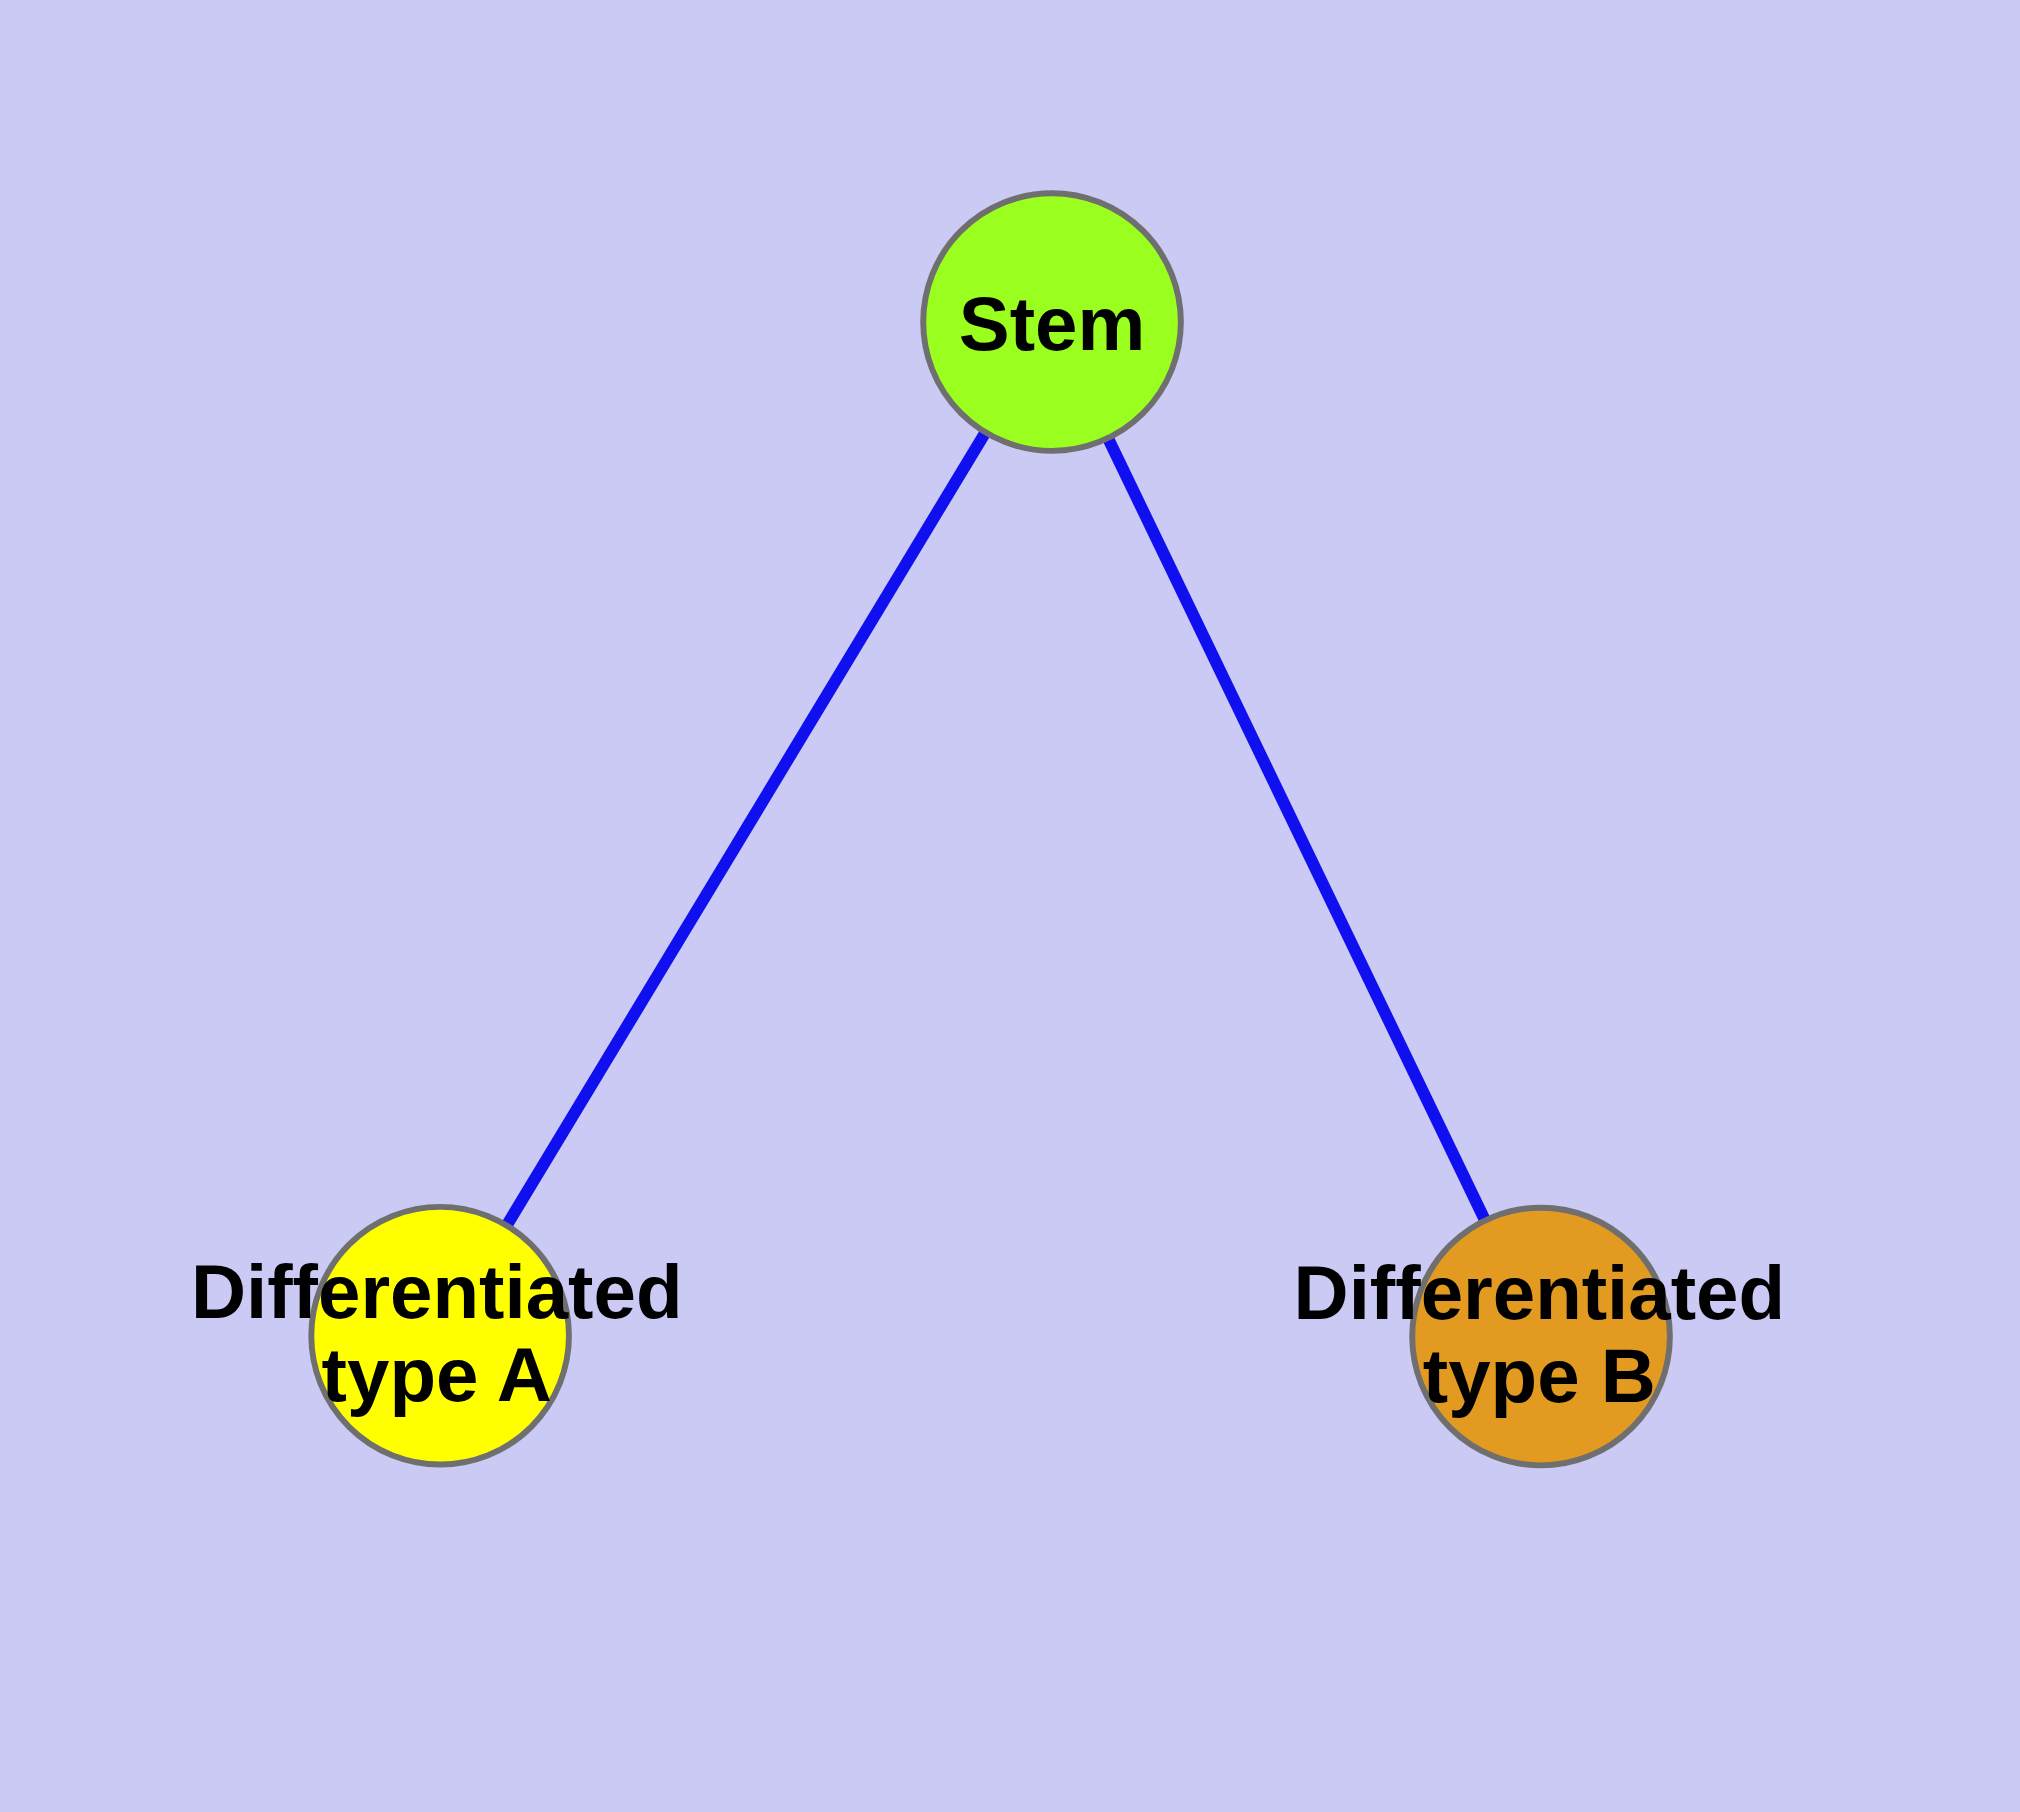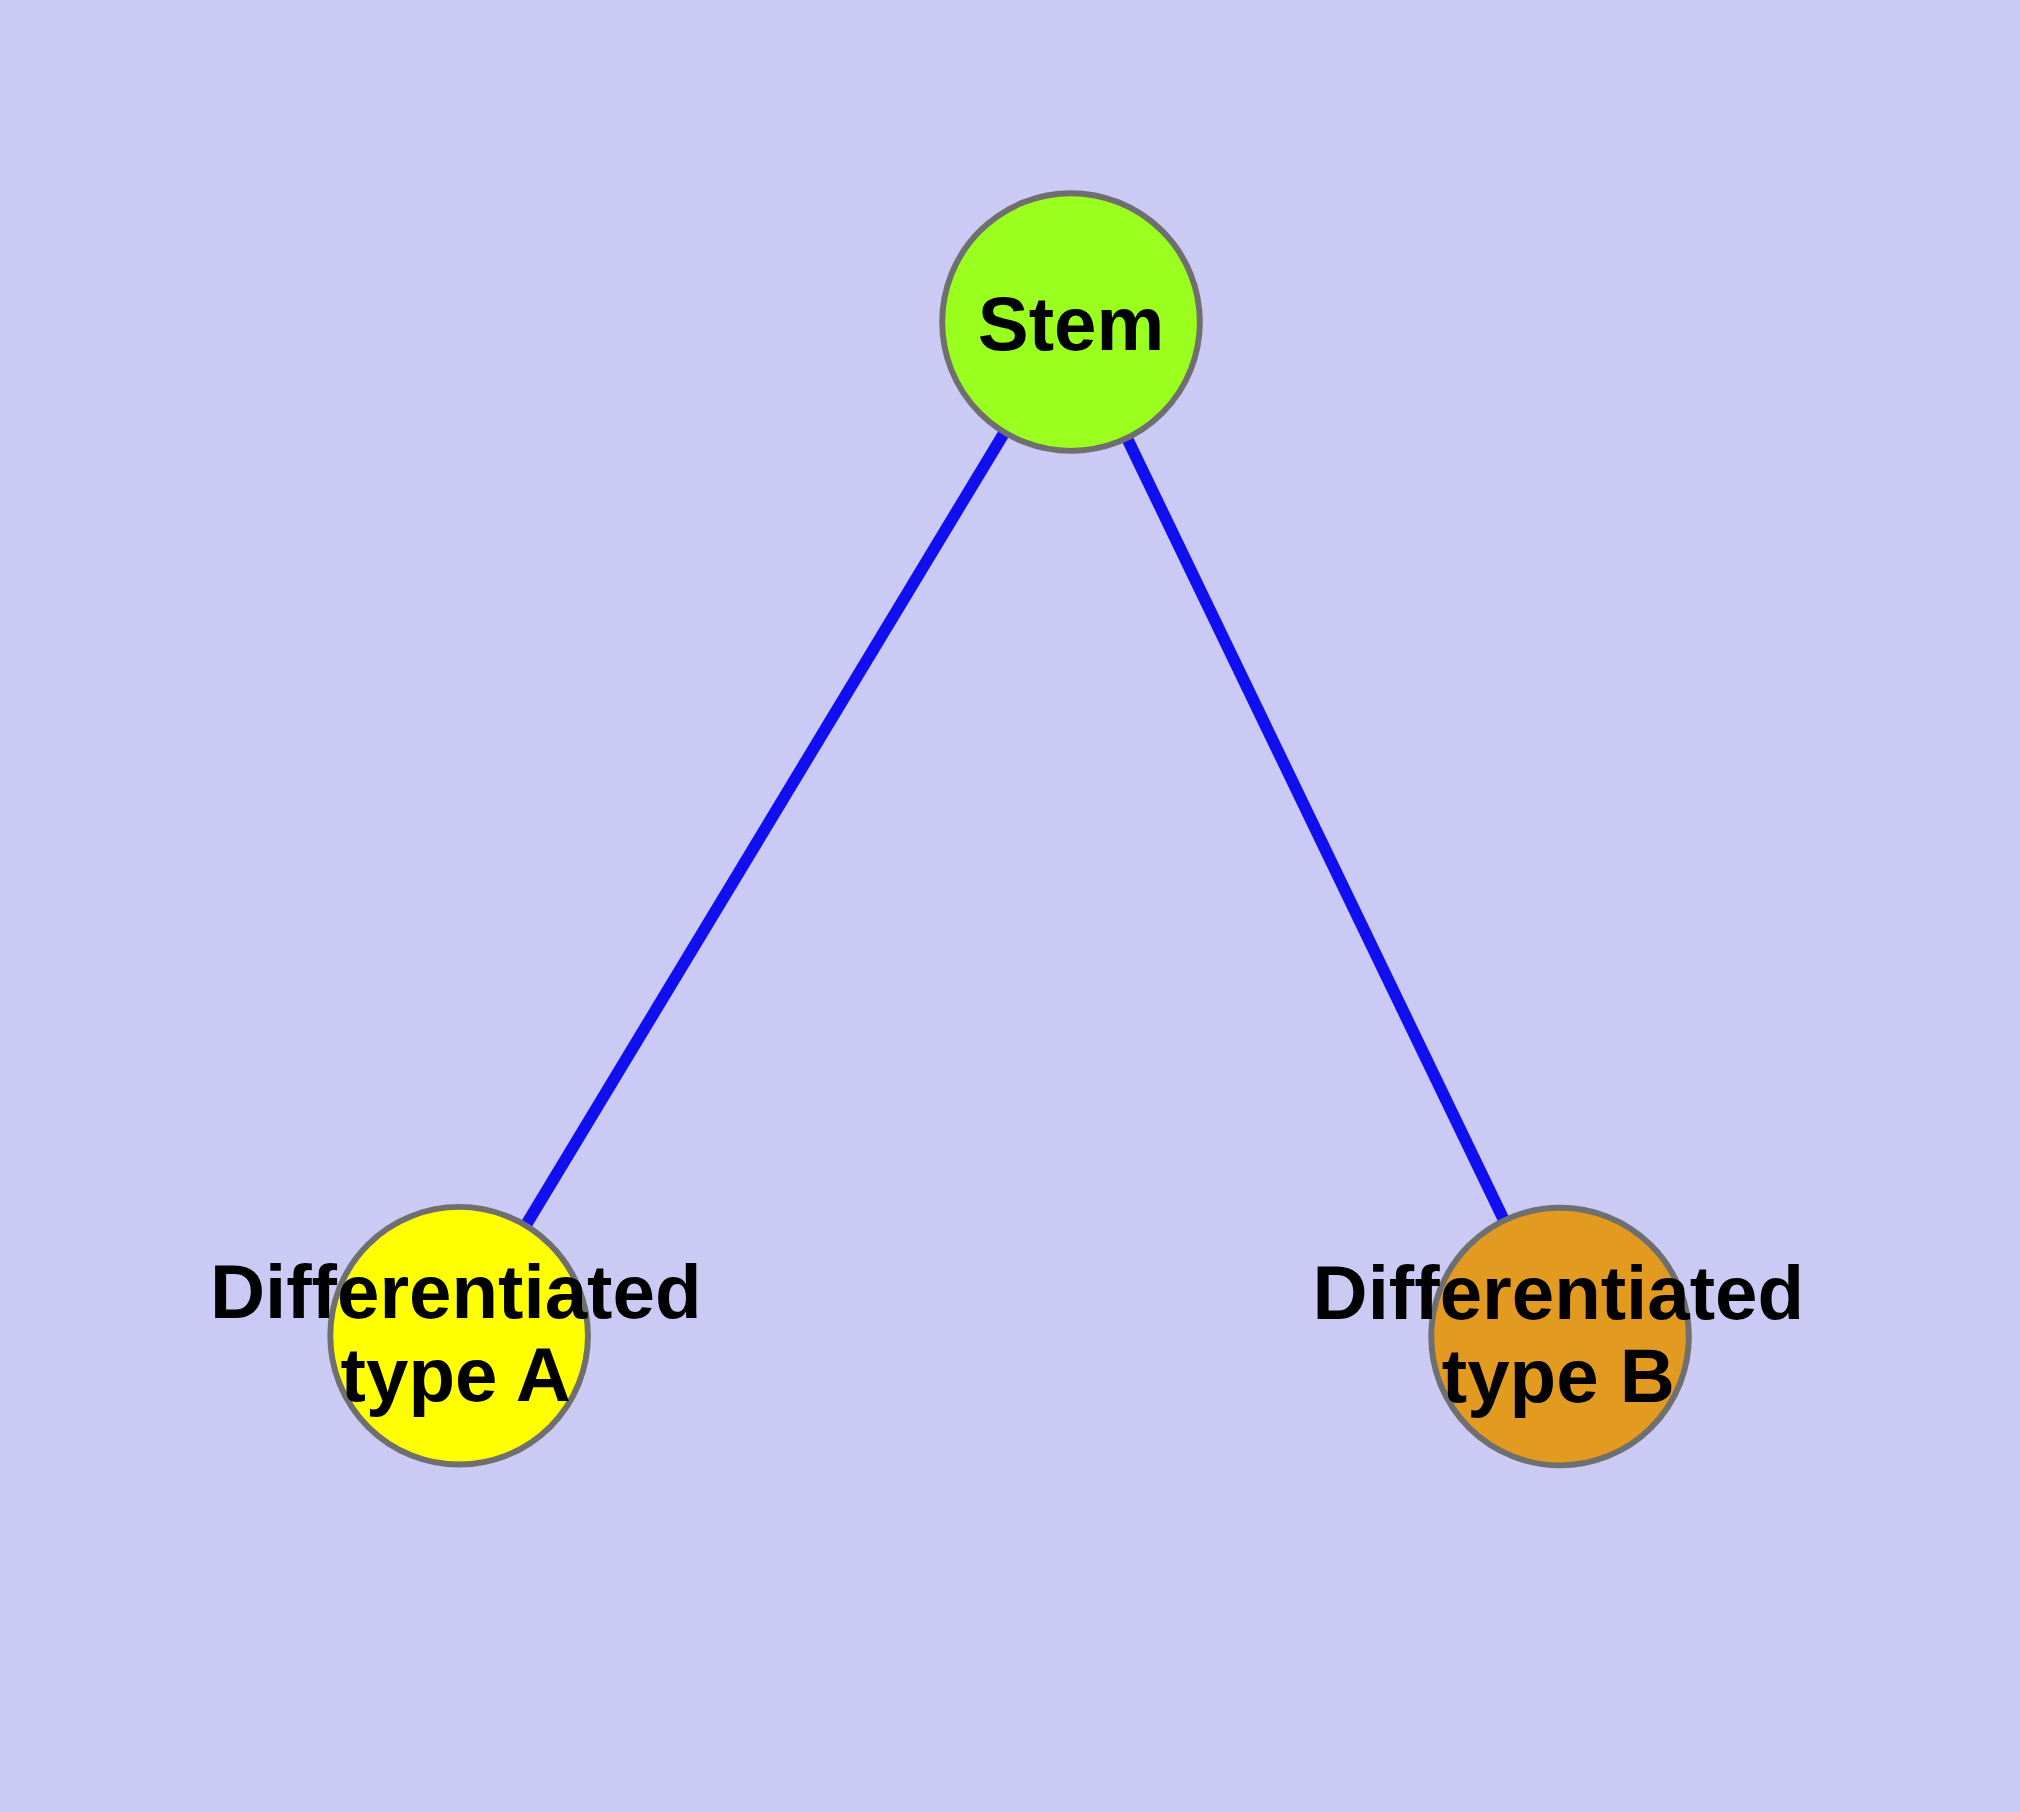--- a/index.html
+++ b/index.html
@@ -6,21 +6,20 @@
     margin: 0;
     padding: 0;
     width: 2021px;
     height: 1812px;
     overflow: hidden;
     background: #CACAF5;
   }
   .diagram-wrap {
     width: 1907px;
     height: 1812px;
-    margin-left: 19px;
   }
   svg {
     display: block;
   }
   .node-label {
     font-family: "Liberation Sans", sans-serif;
     font-weight: bold;
     font-size: 90px;
     text-anchor: middle;
   }

